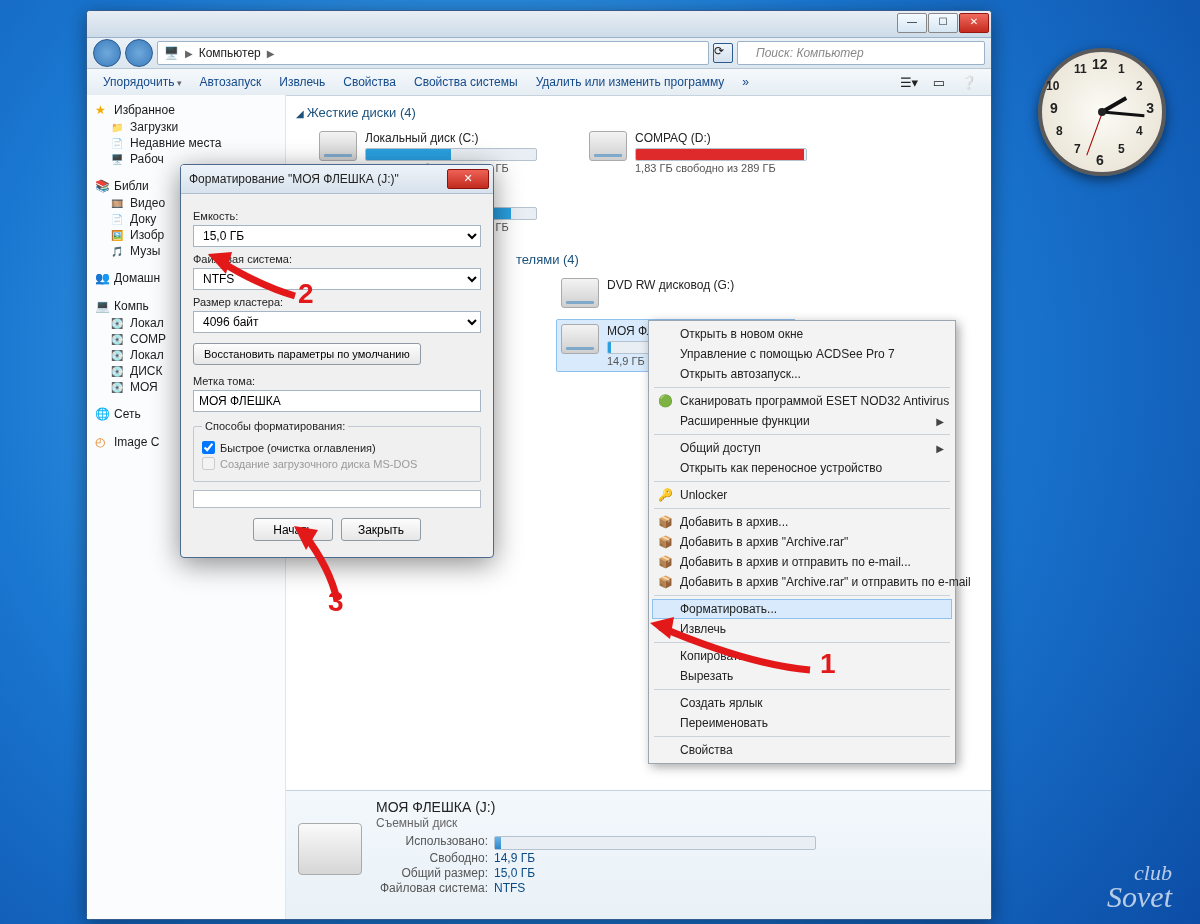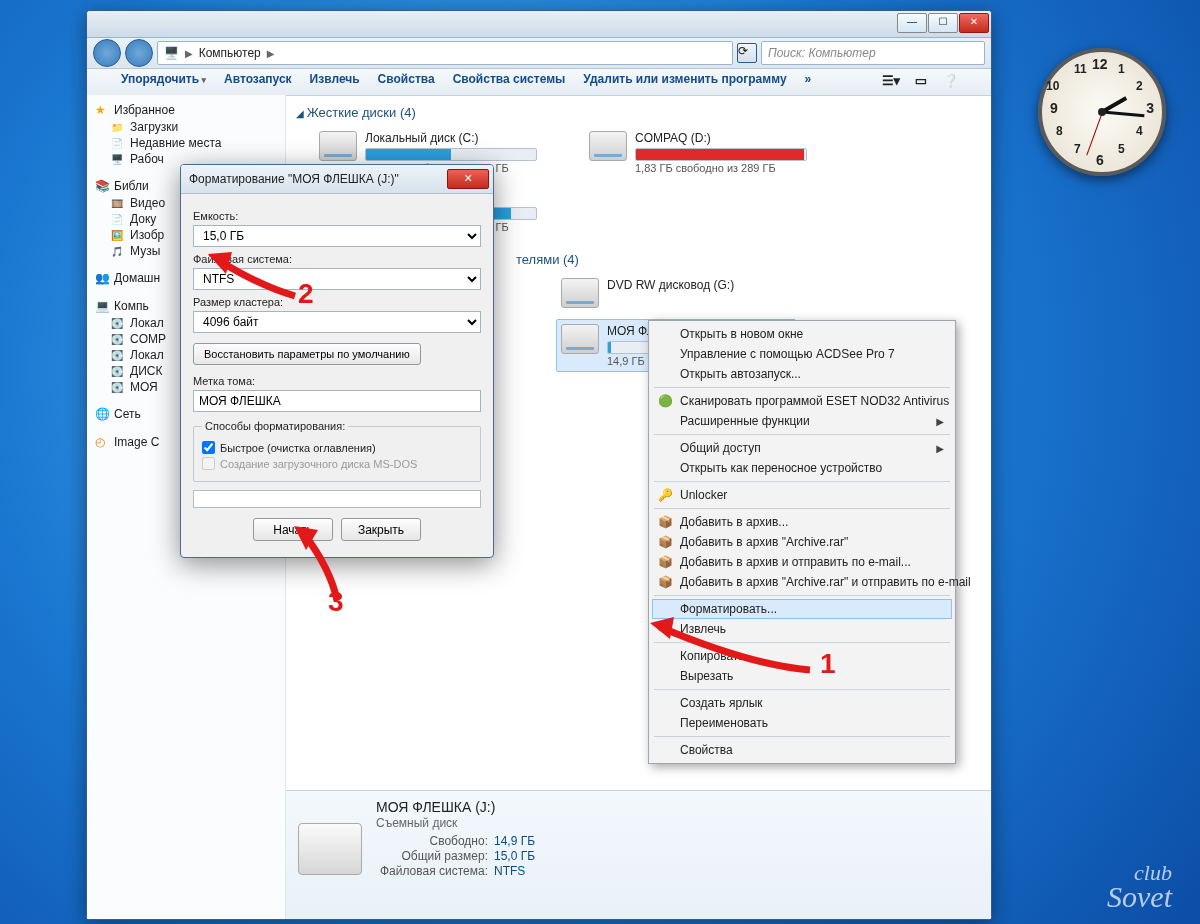--- a/index.html
+++ b/index.html
@@ -11,22 +11,22 @@
   .winbtns{position:absolute;right:2px;top:2px;display:flex;}
   .winbtn{width:28px;height:18px;margin-left:1px;border:1px solid #888;border-radius:2px;font-size:10px;line-height:16px;text-align:center;cursor:pointer;}
   .winbtn.min{background:linear-gradient(#f5fbff,#d5e6f3);}
   .winbtn.max{background:linear-gradient(#f5fbff,#d5e6f3);}
   .winbtn.close{background:linear-gradient(#ef6b5e,#c62a1f);color:#fff;border-color:#971610;}
   .addrbar{height:30px;background:linear-gradient(#eaf1f7,#dce6ee);border-bottom:1px solid #b8c7d3;display:flex;align-items:center;padding:0 6px;gap:4px;}
   .navbtn{width:26px;height:26px;border-radius:50%;background:radial-gradient(#6fa9db,#3a7bbd);border:1px solid #2a5a90;}
   .navbtn.small{width:18px;height:18px;border-radius:2px;background:linear-gradient(#f0f5fa,#d4e1ec);}
   .addressbox{flex:1;height:22px;background:#fff;border:1px solid #9ab3c8;border-radius:2px;display:flex;align-items:center;padding:0 6px;font-size:12px;gap:6px;}
   .addressbox .chev{color:#666;font-size:10px;}
-  .searchbox{width:210px;height:22px;background:#fff;border:1px solid #9ab3c8;border-radius:2px;padding:0 6px;color:#888;font-style:italic;display:flex;align-items:center;}
-  .toolbar{height:26px;background:linear-gradient(#f5f9fc,#e5edf3);border-bottom:1px solid #c6d3de;display:flex;align-items:flex-start;padding:0 26px;gap:2px;font-weight:bold;}
+  .searchbox{width:210px;height:22px;background:#fff;border:1px solid #9ab3c8;border-radius:2px;padding:0 18px;color:#888;font-style:italic;display:flex;align-items:center;}
+  .toolbar{height:26px;background:linear-gradient(#f5f9fc,#e5edf3);border-bottom:1px solid #c6d3de;display:flex;align-items:center;padding:0 8px;gap:2px;}
   .tbitem{padding:3px 8px;color:#144a8a;cursor:pointer;border-radius:2px;white-space:nowrap;}
   .tbitem.dd::after{content:" ▾";font-size:9px;color:#666;}
   .tbspacer{flex:1;}
   .tbicon{width:22px;height:20px;margin:0 2px;display:inline-flex;align-items:center;justify-content:center;border:1px solid transparent;border-radius:2px;cursor:pointer;font-size:13px;}
   .body{position:absolute;left:0;right:0;top:84px;bottom:0;display:flex;}
   .sidebar{width:190px;background:#fafcfe;border-right:1px solid #e0e6eb;padding:6px 4px;overflow:hidden;}
   .sbgroup{margin-bottom:10px;}
   .sbhead{display:flex;align-items:center;gap:5px;padding:2px 4px;font-size:12px;color:#1a1a1a;}
   .sbhead .ico{width:14px;height:14px;display:inline-block;}
   .star{color:#f2a900;}
@@ -275,20 +275,26 @@
             </div>
           </div>
         </div>
 
       <div class="detailspane">
         <div class="dp-ico"></div>
         <div class="dp-info">
           <div class="ttl">МОЯ ФЛЕШКА (J:)</div>
           <div class="sub">Съемный диск</div>
           <div class="dp-row">
+              <span class="k">Использовано:</span>
+              <span class="dp-bar">
+                <span></span>
+              </span>
+            </div>
+          <div class="dp-row">
               <span class="k">Свободно:</span>
               <span class="v">14,9 ГБ</span>
             </div>
           <div class="dp-row">
               <span class="k">Общий размер:</span>
               <span class="v">15,0 ГБ</span>
             </div>
           <div class="dp-row">
               <span class="k">Файловая система:</span>
               <span class="v">NTFS</span>

